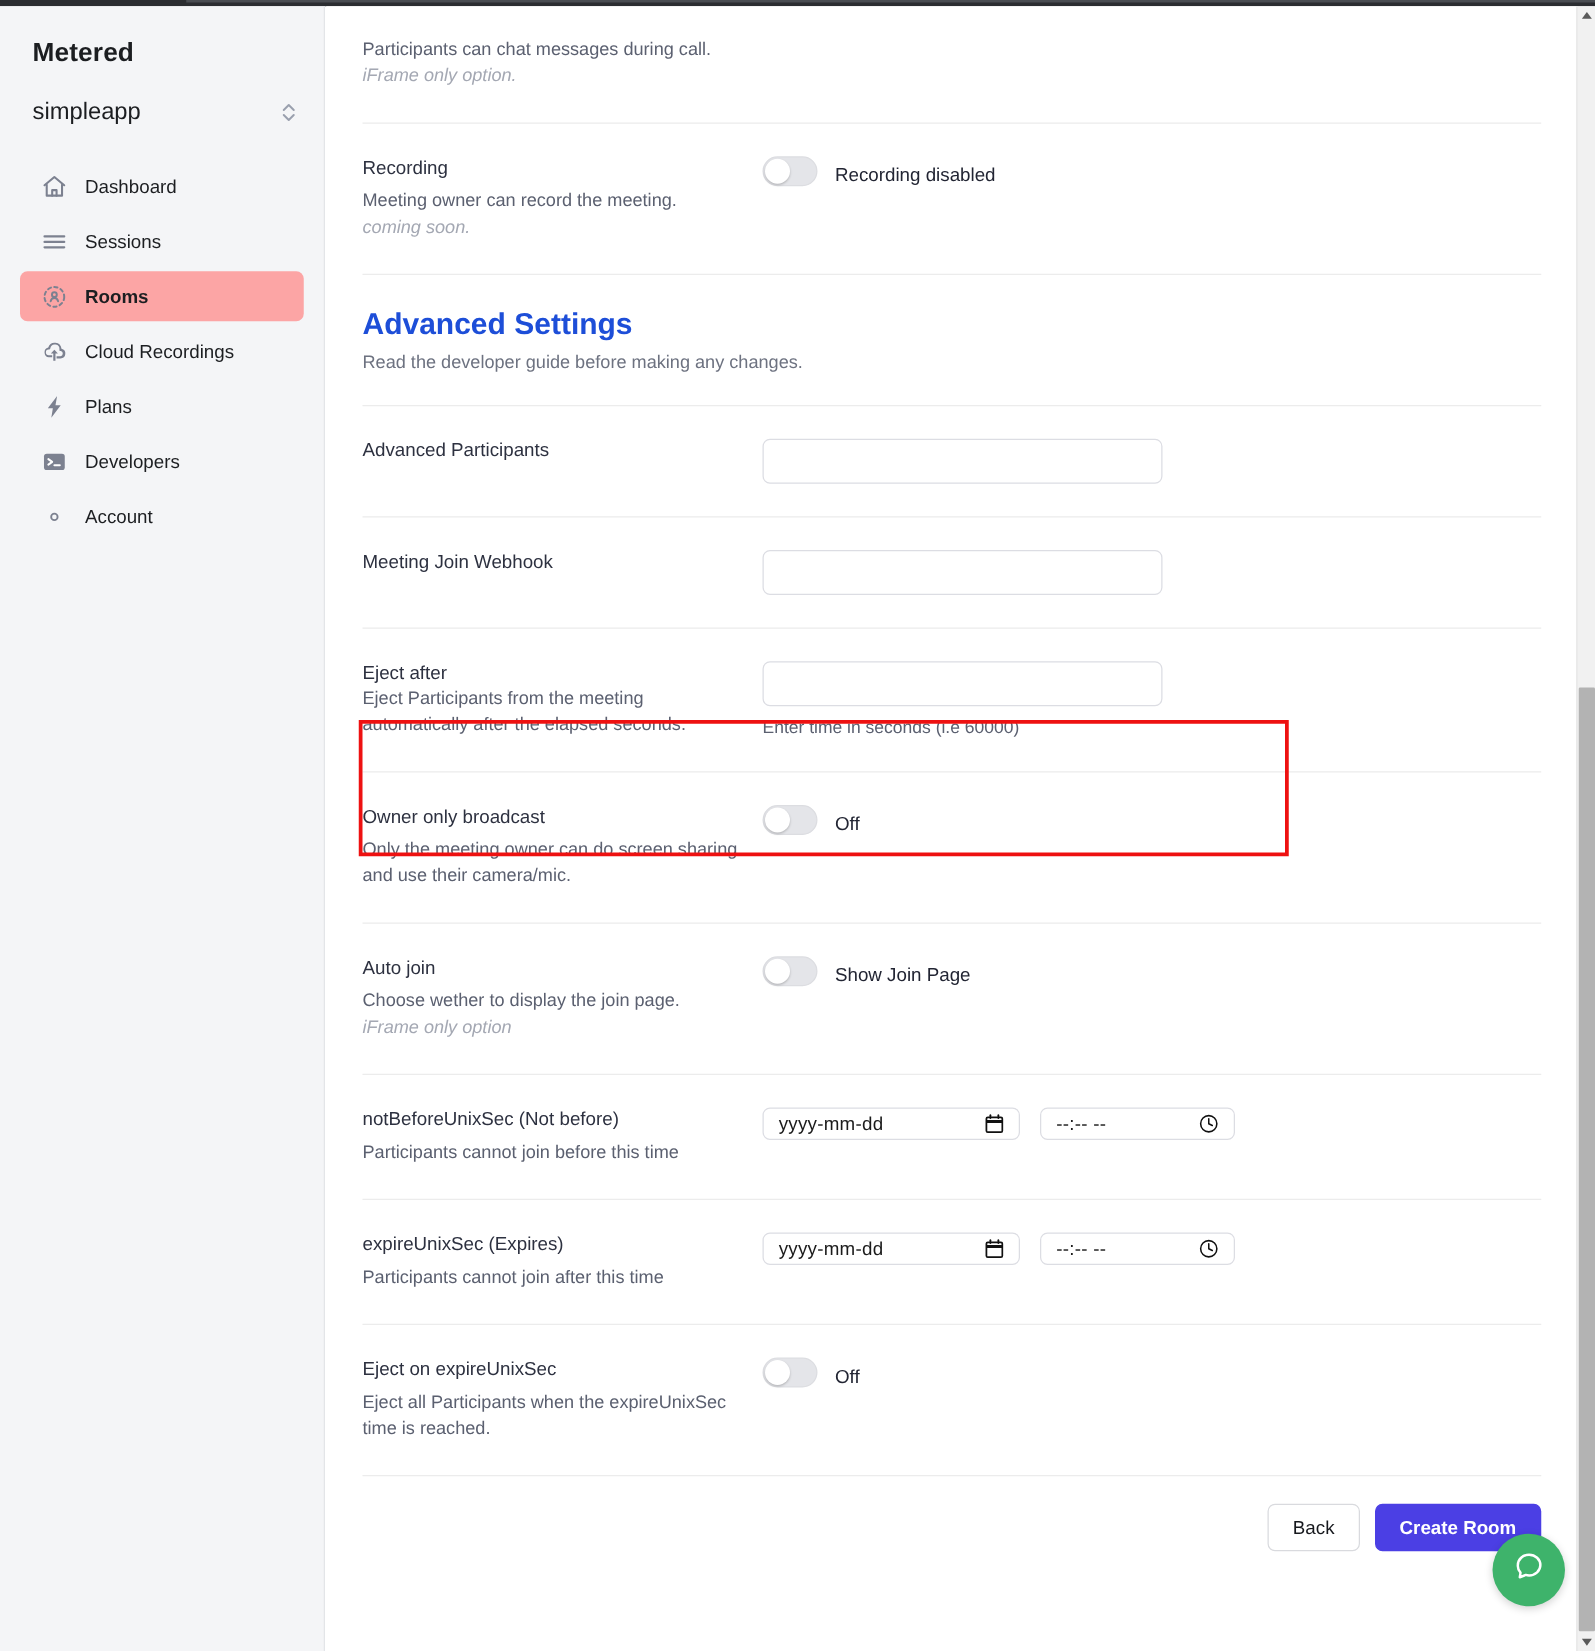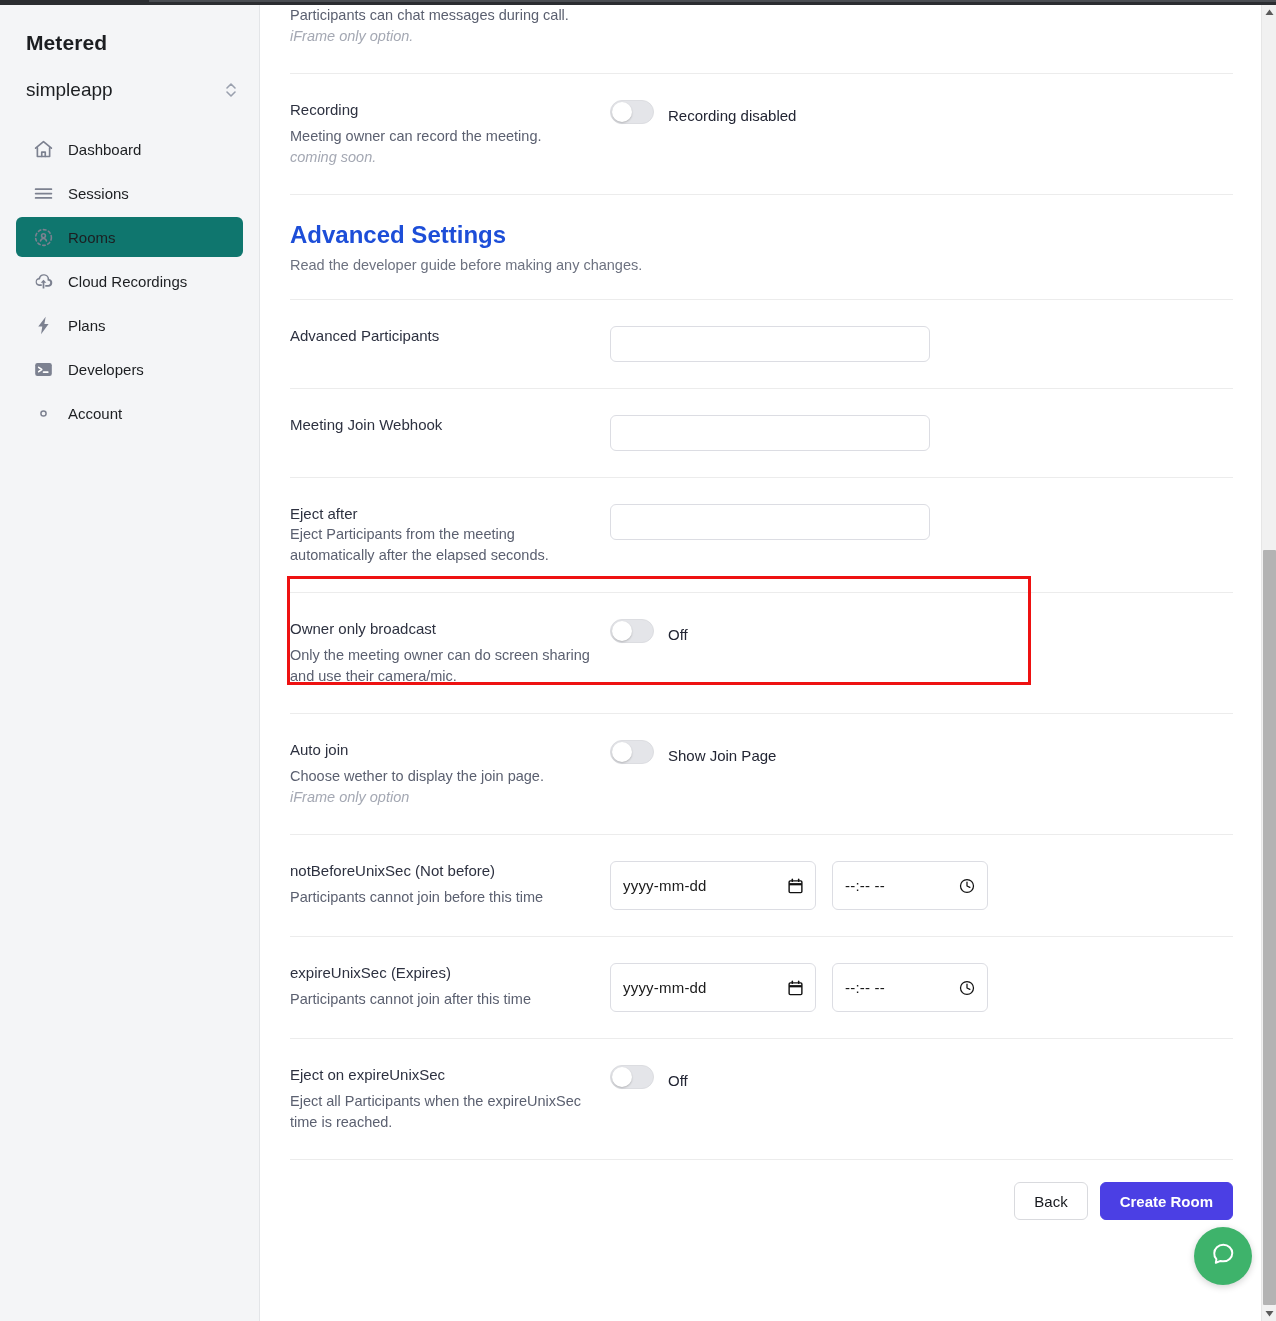--- a/index.html
+++ b/index.html
@@ -40,21 +40,21 @@
   .chev-updown { width: 12px; height: 22px; position: relative; }
   .chev-updown svg { display:block; }
 
   .nav { margin-top: 28px; padding: 0 16px; }
   .nav-item {
     display: flex; align-items: center; gap: 14px;
     height: 40px; padding: 0 16px; margin-bottom: 4px;
     border-radius: 6px; cursor: pointer;
     color: #1c1e21; font-size: 15px;
   }
-  .nav-item.active { background: #0f766e; }
+  .nav-item.active { background: #fca5a5; font-weight: bold; }
   .nav-icon { width: 22px; height: 22px; flex: none; display:flex; align-items:center; justify-content:center; color:#7c8190; }
   .nav-icon svg { display: block; }
 
   
   .main {
     position: absolute; top: 5px; left: 261px;
     width: 1001px; height: 1316px;
     background: #ffffff;
     overflow: hidden;
   }
@@ -66,21 +66,21 @@
     border-bottom: 1px solid #ececec;
   }
   .row-label { width: 320px; flex: none; padding-right: 20px; }
   .row-control { flex: 1; }
 
   .lbl { font-size: 15px; color: #2d3140; line-height: 20px; }
   .desc { font-size: 14.5px; color: #5b6070; line-height: 21px; margin-top: 6px; }
   .desc.tight { margin-top: 0; }
   .muted { font-size: 14.5px; color: #a4a8b3; line-height: 21px; font-style: italic; }
 
-  .partial-top { padding-top: 0; }
+  .partial-top { padding-top: 0; margin-top: 25px; }
 
   .section-title { font-size: 24px; font-weight: bold; color:#1d4ed8; }
   .section-sub { font-size: 14.5px; color:#6d7280; margin-top: 8px; }
 
   
   .toggle-wrap { display: flex; align-items: flex-end; gap: 14px; }
   .toggle {
     width: 44px; height: 24px; border-radius: 12px;
     background: #e4e5e9; position: relative; cursor: pointer; flex: none;
     border: 1px solid #dcdde1;
@@ -97,21 +97,21 @@
     width: 320px; height: 36px;
     border: 1px solid #dcdde3; border-radius: 6px;
     background: #fff; font-family: inherit; font-size: 14px;
     padding: 0 10px; color: #222; outline: none;
   }
   .hint { font-size: 14px; color: #5b6070; margin-top: 8px; }
 
   
   .dt-row { display: flex; gap: 16px; }
   .dt-box {
-    height: 49px; border: 1px solid #dcdde3; border-radius: 6px;
+    height: 26px; border: 1px solid #dcdde3; border-radius: 6px;
     display: flex; align-items: center; justify-content: space-between;
     padding: 0 12px; background: #fff; cursor: text;
   }
   .dt-box.date { width: 206px; }
   .dt-box.time { width: 156px; }
   .dt-text { font-size: 15px; color: #1b1b1b; font-family: "Liberation Sans", sans-serif; letter-spacing: .2px;}
   .dt-ico { color: #111; display: flex; align-items: center; }
 
   
   .highlight-box {
@@ -313,20 +313,21 @@
       </div>
 
 
       <div class="row">
         <div class="row-label">
           <div class="lbl">Eject after</div>
           <div class="desc tight">Eject Participants from the meeting automatically after the elapsed seconds.</div>
         </div>
         <div class="row-control">
           <input class="tinput" type="text" style="">
+          <div class="hint">Enter time in seconds (i.e 60000)</div>
         </div>
       </div>
 
       <div class="row">
         <div class="row-label">
           <div class="lbl">Owner only broadcast</div>
           <div class="desc">Only the meeting owner can do screen sharing and use their camera/mic.</div>
         </div>
         <div class="row-control">
           <div class="toggle-wrap">

